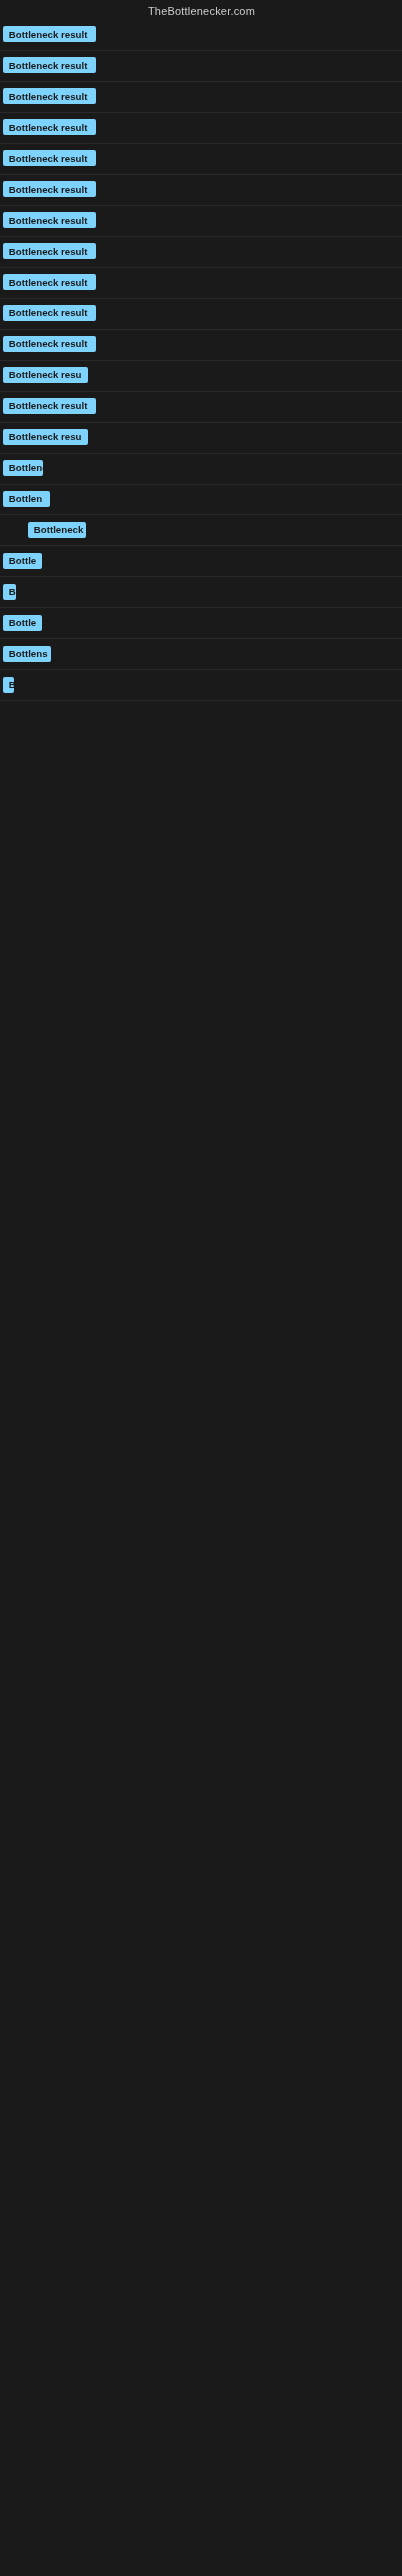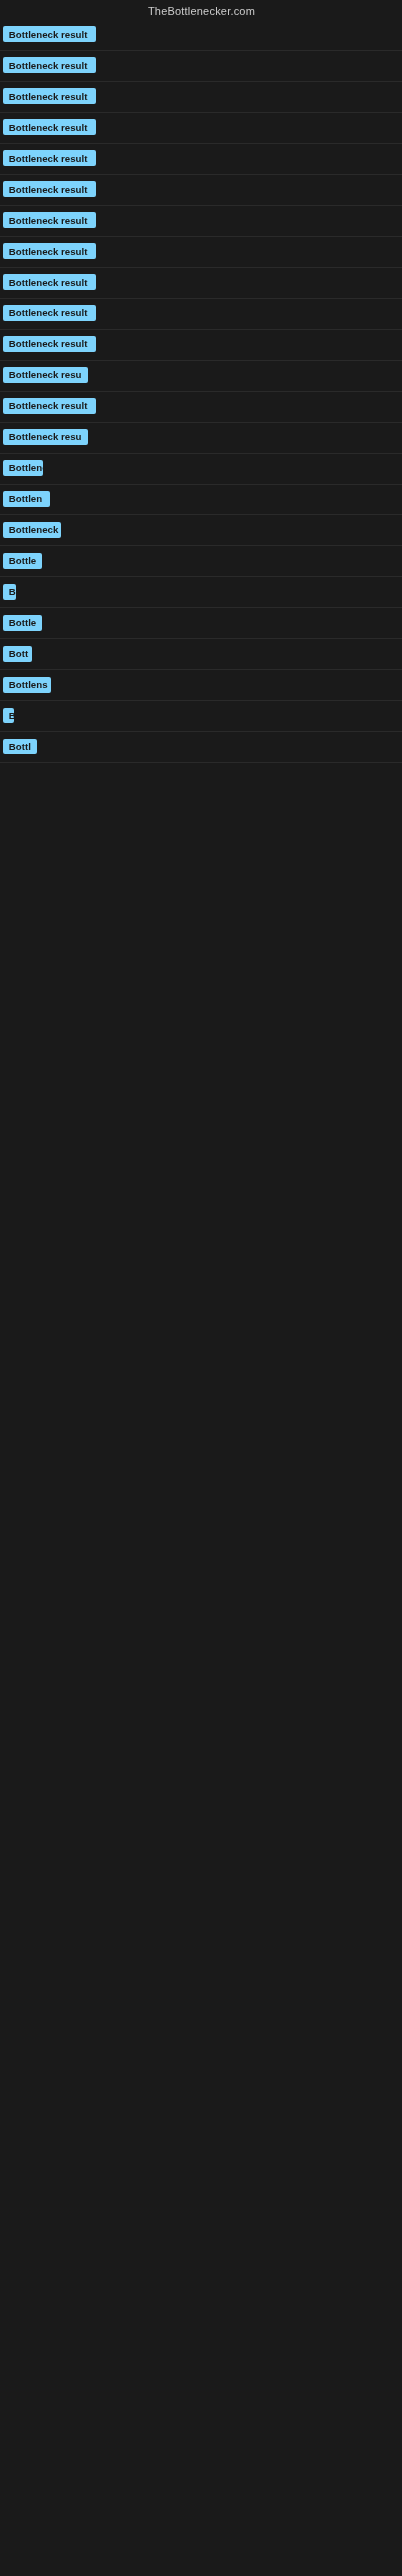--- a/index.html
+++ b/index.html
@@ -54,22 +54,20 @@
     <div class="row"><span class="bottleneck-badge" style="max-width: 93px; width: 93px;">Bottleneck result</span></div>
     <div class="row"><span class="bottleneck-badge" style="max-width: 93px; width: 93px;">Bottleneck result</span></div>
     <div class="row"><span class="bottleneck-badge" style="max-width: 93px; width: 93px;">Bottleneck result</span></div>
     <div class="row"><span class="bottleneck-badge" style="max-width: 93px; width: 93px;">Bottleneck result</span></div>
     <div class="row"><span class="bottleneck-badge" style="max-width: 93px; width: 93px;">Bottleneck result</span></div>
     <div class="row"><span class="bottleneck-badge" style="max-width: 85px; width: 85px;">Bottleneck resu</span></div>
     <div class="row"><span class="bottleneck-badge" style="max-width: 93px; width: 93px;">Bottleneck result</span></div>
     <div class="row"><span class="bottleneck-badge" style="max-width: 85px; width: 85px;">Bottleneck resu</span></div>
     <div class="row"><span class="bottleneck-badge" style="max-width: 64px; width: 40px; text-align: center;">Bottleneck r</span></div>
     <div class="row"><span class="bottleneck-badge" style="max-width: 47px; width: 64px;">Bottlen</span></div>
-    <div class="row"><span class="bottleneck-badge" style="max-width: 58px; width: 58px;">Bottleneck</span></div>
+    <div class="row"><span class="bottleneck-badge" style="max-width: 58px; width: 58px; margin-left: 25px;">Bottleneck</span></div>
     <div class="row"><span class="bottleneck-badge" style="max-width: 39px; width: 39px;">Bottle</span></div>
     <div class="row"><span class="bottleneck-badge" style="max-width: 13px; width: 13px;">B</span></div>
     <div class="row"><span class="bottleneck-badge" style="max-width: 39px; width: 39px;">Bottle</span></div>
-    <div class="row"><span class="bottleneck-badge" style="max-width: 29px; width: 29px;">Bott</span></div>
     <div class="row"><span class="bottleneck-badge" style="max-width: 48px; width: 63px;">Bottlens</span></div>
     <div class="row"><span class="bottleneck-badge" style="max-width: 11.3px; width: 11.3px;">B</span></div>
-    <div class="row"><span class="bottleneck-badge" style="max-width: 34px; width: 34px;">Bottl</span></div>
   </div>
 
 
 </body></html>

